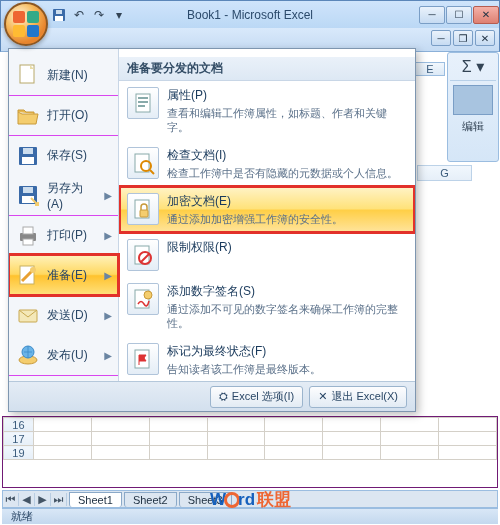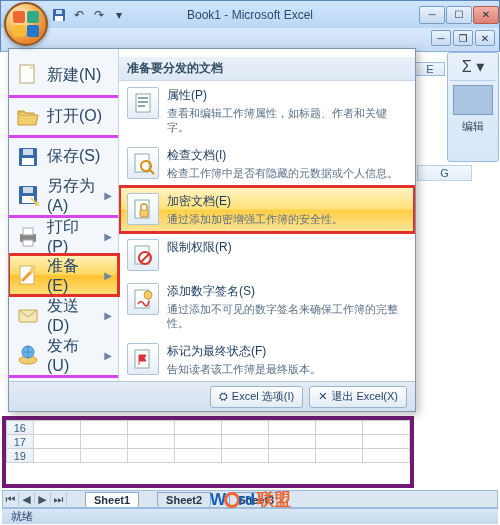--- a/index.html
+++ b/index.html
@@ -24,54 +24,54 @@
 
 .right-strip { position: absolute; right: 1px; top: 52px; width: 52px; height: 110px; background: linear-gradient(#e8f1fb,#d5e6f7); border: 1px solid #9bbde0; border-radius: 3px; padding: 4px 2px; z-index: 5; }
 .right-strip .sigma { font-size: 16px; text-align: center; color: #345; border-bottom: 1px solid #b8d0e8; padding-bottom: 4px; margin-bottom: 4px; }
 .right-strip .box { width: 40px; height: 30px; background: #a8c4e0; margin: 0 auto 4px; border: 1px solid #7a9ec6; }
 .right-strip .label { text-align: center; color: #345; font-size: 11px; }
 
 .office-menu { position: absolute; top: 48px; left: 8px; width: 408px; height: 364px; background: #fff; border: 1px solid #7e96b0; box-shadow: 3px 3px 8px rgba(0,0,0,0.25); z-index: 40; display: flex; flex-direction: column; }
 .menu-body { flex: 1; display: flex; overflow: hidden; }
 .menu-left { width: 110px; background: #f3f6fa; border-right: 1px solid #c8d6e6; padding-top: 6px; }
 .menu-item { height: 40px; display: flex; align-items: center; padding: 0 6px; gap: 6px; color: #2a4766; cursor: pointer; position: relative; }
-.menu-item.sep { border-top: 3px solid #d946ef; }
+.menu-item.sep { border-top: 1px solid #d946ef; }
 .menu-item.selected { background: linear-gradient(#fff1b8,#ffd860 48%,#ffc22e 52%,#ffe07a); border: 1px solid #c9942c; border-left: none; border-right: none; }
 .menu-item.highlighted { outline: 3px solid #e2312a; outline-offset: -1px; z-index: 2; }
 .menu-item .mi-icon { width: 26px; height: 26px; flex-shrink: 0; display: flex; align-items: center; justify-content: center; }
 .menu-item .arrow { margin-left: auto; color: #6a85a2; font-size: 10px; }
-.mi-label { font-size: 16px; }
+.mi-label { font-size: 12px; }
 
 .menu-right { flex: 1; background: #fff; display: flex; flex-direction: column; overflow: hidden; margin-top: 8px; }
 .menu-right-header { height: 24px; background: linear-gradient(#eaf1f9,#dde8f4); border-bottom: 1px solid #c8d6e6; display: flex; align-items: center; padding: 0 8px; color: #334d66; font-weight: bold; font-size: 12px; }
 .submenu { flex: 1; overflow: hidden; }
 .sub-item { display: flex; padding: 6px 8px; gap: 8px; }
 .sub-item.hover { background: linear-gradient(#fff3c7,#ffe27a 48%,#ffcf47 52%,#ffe49c); border-top: 1px solid #e0b95e; border-bottom: 1px solid #e0b95e; }
 .sub-item.boxed { outline: 3px solid #e2312a; outline-offset: -2px; }
 .sub-icon { width: 32px; height: 32px; flex-shrink: 0; background: linear-gradient(#fff,#e4edf6); border: 1px solid #b0c4da; border-radius: 2px; display: flex; align-items: center; justify-content: center; font-size: 16px; }
 .sub-text { flex: 1; }
 .sub-title { color: #1a3a5c; font-size: 12px; margin-bottom: 2px; }
 .sub-desc { color: #5a7089; font-size: 11px; line-height: 1.3; }
 
 .menu-bottom { height: 30px; background: linear-gradient(#e4ecf5,#d3e0ee); border-top: 1px solid #b5c8db; display: flex; align-items: center; justify-content: flex-end; gap: 6px; padding: 0 8px; }
 .menu-btn { height: 22px; padding: 0 8px; background: linear-gradient(#fdfdfe,#e2ebf4); border: 1px solid #9bb4cd; border-radius: 3px; display: flex; align-items: center; gap: 4px; color: #2a4766; font-size: 11px; }
 
 .col-header { position: absolute; top: 62px; right: 55px; width: 30px; text-align: center; color: #3a5b7c; border: 1px solid #9bbde0; background: linear-gradient(#f1f7fd,#dce9f6); font-size: 11px; z-index: 3; }
 .colG { position: absolute; top: 165px; right: 28px; width: 55px; text-align: center; color: #3a5b7c; border: 1px solid #bcd2e8; background: linear-gradient(#f1f7fd,#e6eff8); font-size: 11px; z-index: 3; padding: 1px 0;}
 
-.grid-area { position: absolute; top: 416px; left: 2px; width: 412px; height: 72px; border: 4px solid #701a75; background: #fff; z-index: 2; }
+.grid-area { position: absolute; top: 416px; left: 2px; width: 496px; height: 72px; border: 1px solid #701a75; background: #fff; z-index: 2; }
 .grid-area table { width: 100%; border-collapse: collapse; font-size: 11px; }
 .grid-area td, .grid-area th { border: 1px solid #d4d0c8; height: 14px; }
 .grid-area th { background: linear-gradient(#f1f7fd,#e6eff8); color: #3a5b7c; font-weight: normal; width: 30px; }
 .grid-area td { width: 58px; }
 
 .tabs { position: absolute; top: 490px; left: 2px; width: 496px; height: 18px; background: #dce6f1; display: flex; align-items: center; border: 1px solid #9bbde0; font-size: 11px; }
 .tab-nav { display: flex; }
 .tab-nav span { width: 16px; text-align: center; color: #456; border-right: 1px solid #b9cde2; }
-.sheet-tab { padding: 1px 8px; background: #fff; border: 1px solid #8ba9c8; border-bottom: none; border-radius: 0 0 3px 3px; margin-left: 18px; color: #234; font-weight: bold; }
+.sheet-tab { padding: 1px 8px; background: #fff; border: 1px solid #8ba9c8; border-bottom: none; border-radius: 0 0 3px 3px; margin-left: 2px; color: #234; }
 .sheet-tab.inactive { background: #dce6f1; }
 
 .statusbar { position: absolute; top: 508px; left: 2px; width: 496px; height: 16px; background: linear-gradient(#d9e7f6,#c3d8ee); border-top: 1px solid #9bbde0; display: flex; align-items: center; padding: 0 9px; color: #2a4766; font-size: 11px; }
 
 .watermark { position: absolute; top: 488px; left: 210px; font-size: 17px; font-weight: bold; z-index: 60; display: flex; align-items: center; }
 .watermark .w { color: #1560bd; }
 .watermark .o1 { width: 16px; height: 16px; border: 3px solid #e63; border-radius: 50%; display: inline-block; margin: 0 -2px; }
 .watermark .r { color: #1560bd; }
 .watermark .d { color: #1560bd; }
 .watermark .cn { color: #e63; margin-left: 2px; font-family: "SimHei"; }

